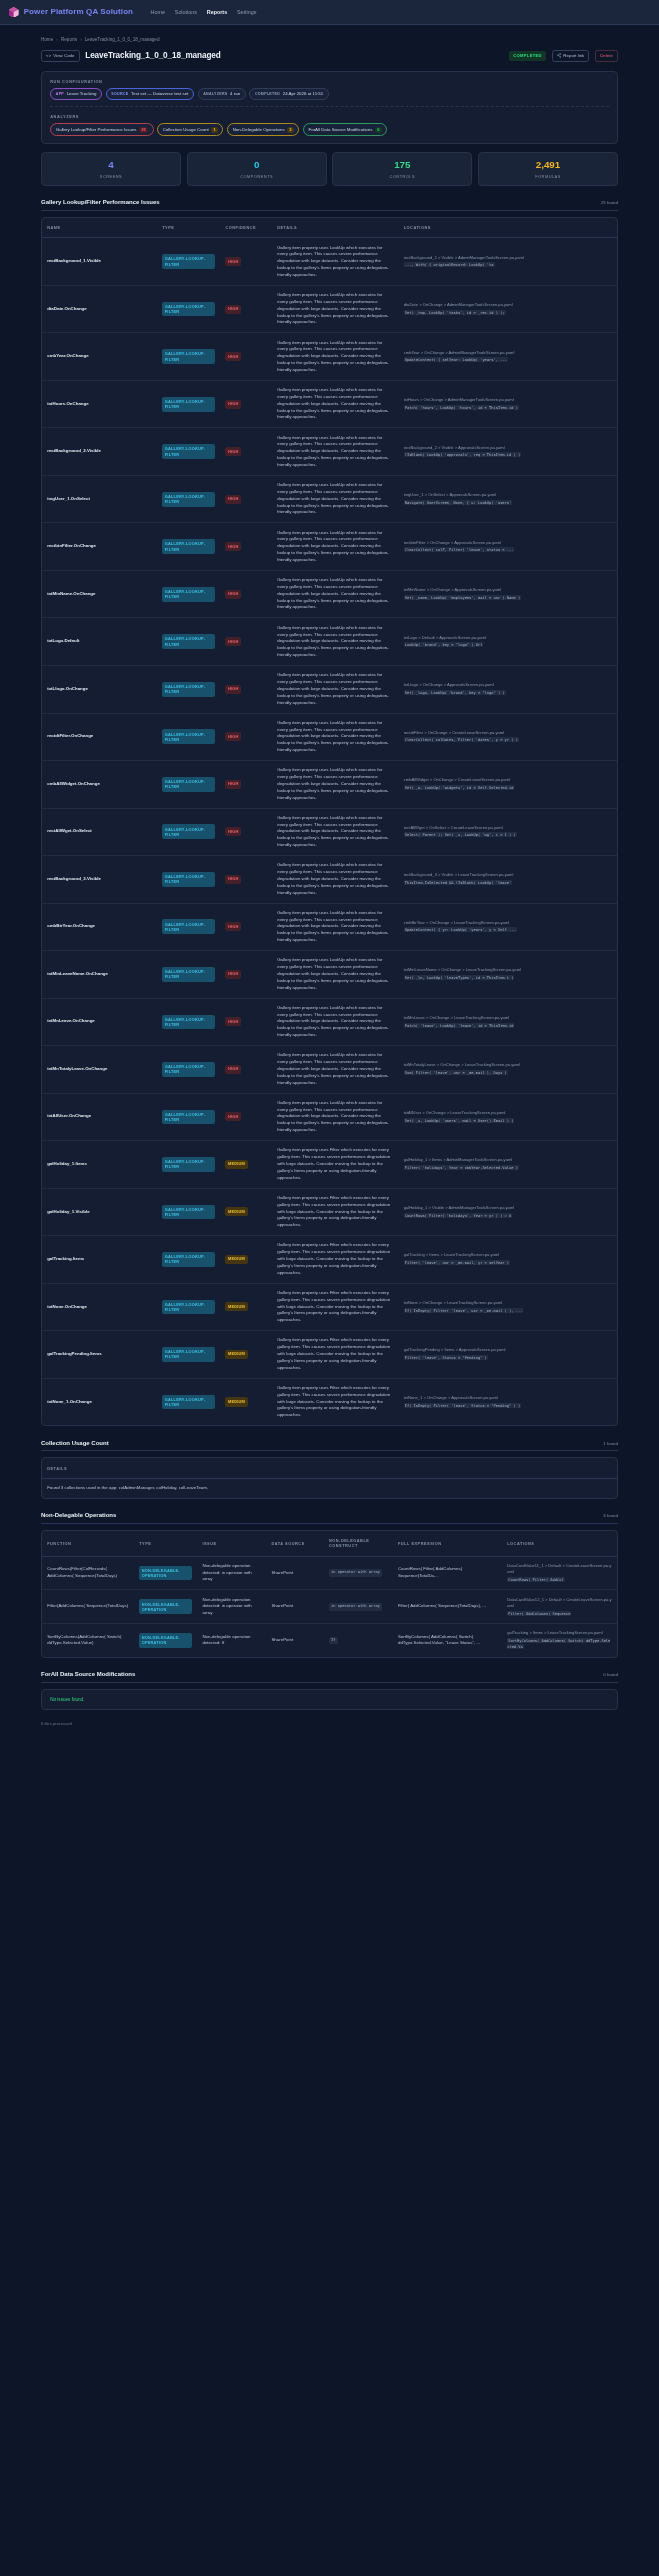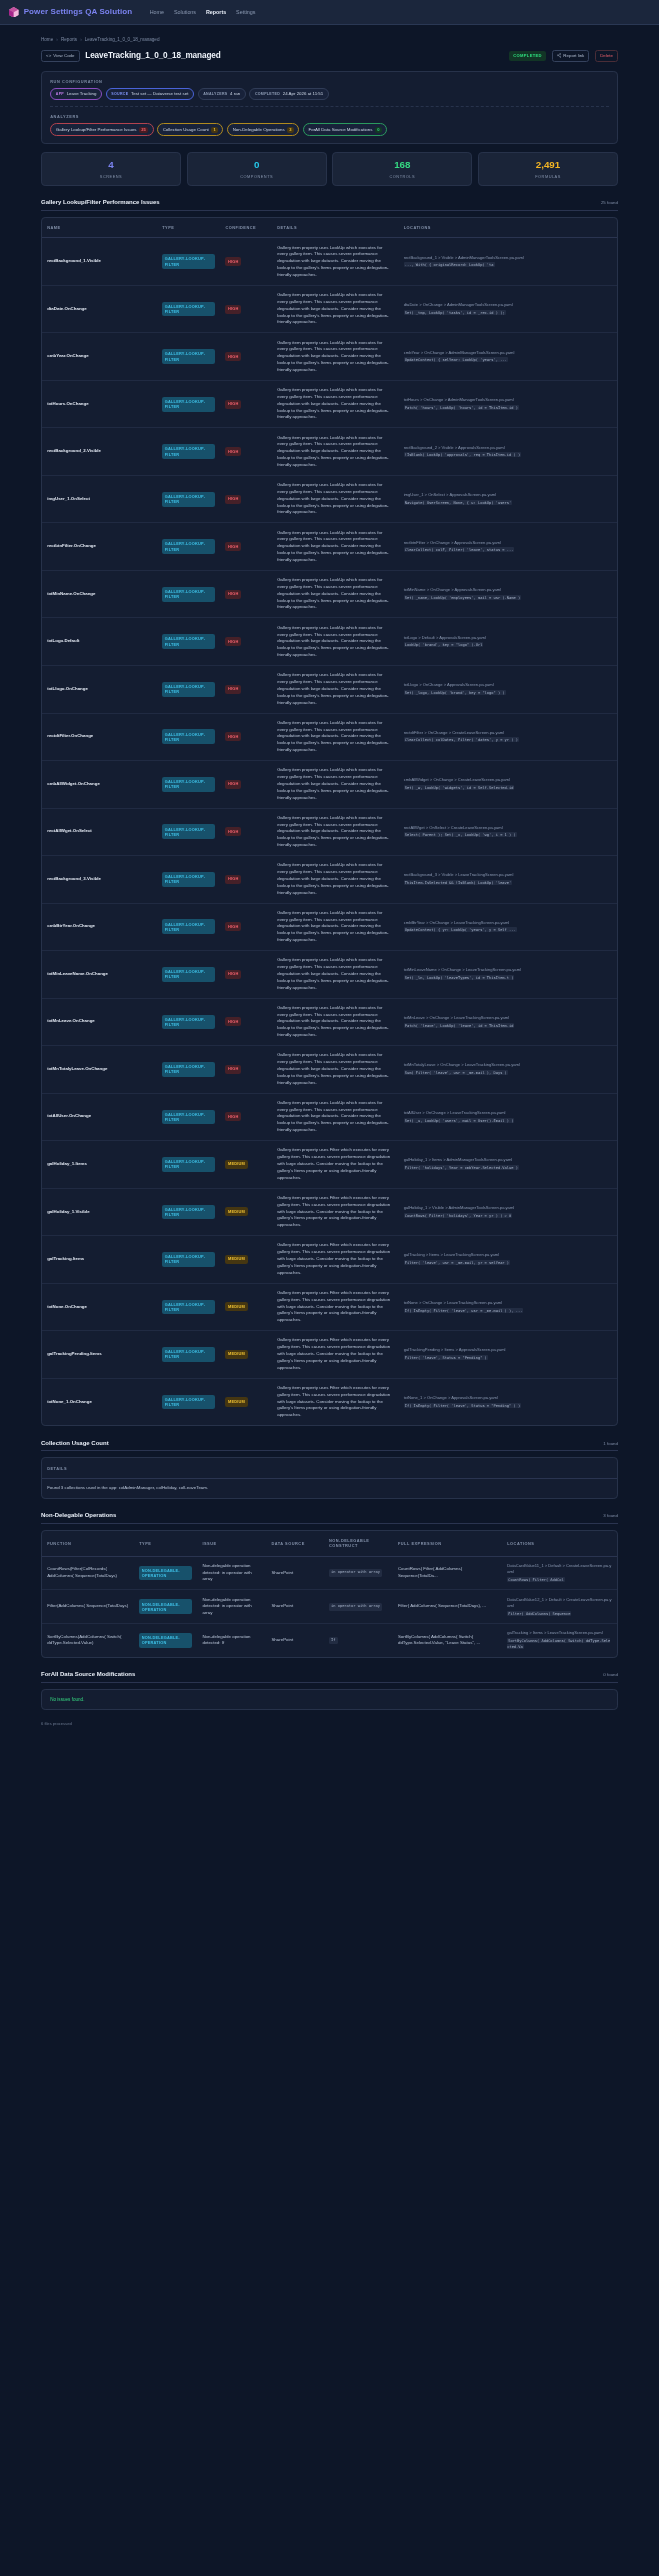--- a/index.html
+++ b/index.html
@@ -170,21 +170,21 @@
 <div class="topbar">
   <div class="brand">
     <span class="brand-logo">
       <svg width="9.8" height="10.8" viewBox="0 0 19 21" xmlns="http://www.w3.org/2000/svg">
         <path d="M9.2 0 L18.4 5.2 L18.4 15.6 L9.2 20.8 L0 15.6 L0 5.2 Z" fill="#e392c9" opacity=".95"></path>
         <path d="M9.2 0 L18.4 5.2 L9.2 10.4 L0 5.2 Z" fill="#c2529f"></path>
         <path d="M0 5.2 L9.2 10.4 L9.2 20.8 L0 15.6 Z" fill="#a5258a"></path>
         <path d="M9.2 10.4 L18.4 5.2 L18.4 15.6 L9.2 20.8 Z" fill="#f3b7dc"></path>
       </svg>
     </span>
-    <span class="brand-name">Power Settings QA Solution</span>
+    <span class="brand-name">Power Platform QA Solution</span>
   </div>
   <div class="nav-links">
     <a class="nav-link" href="#">Home</a>
     <a class="nav-link" href="#">Solutions</a>
     <a class="nav-link active" href="#">Reports</a>
     <a class="nav-link" href="#">Settings</a>
   </div>
 </div>
 
 <div class="page">
@@ -264,21 +264,21 @@
   <div class="stats">
     <div class="stat">
       <div class="num" style="color:#7b83f0">4</div>
       <div class="lab">SCREENS</div>
     </div>
     <div class="stat">
       <div class="num" style="color:#25c7e8">0</div>
       <div class="lab">COMPONENTS</div>
     </div>
     <div class="stat">
-      <div class="num" style="color:#35d882">168</div>
+      <div class="num" style="color:#35d882">175</div>
       <div class="lab">CONTROLS</div>
     </div>
     <div class="stat">
       <div class="num" style="color:#f2b424">2,491</div>
       <div class="lab">FORMULAS</div>
     </div>
   </div>
 
   <div class="section">
     <div class="sec-head">

